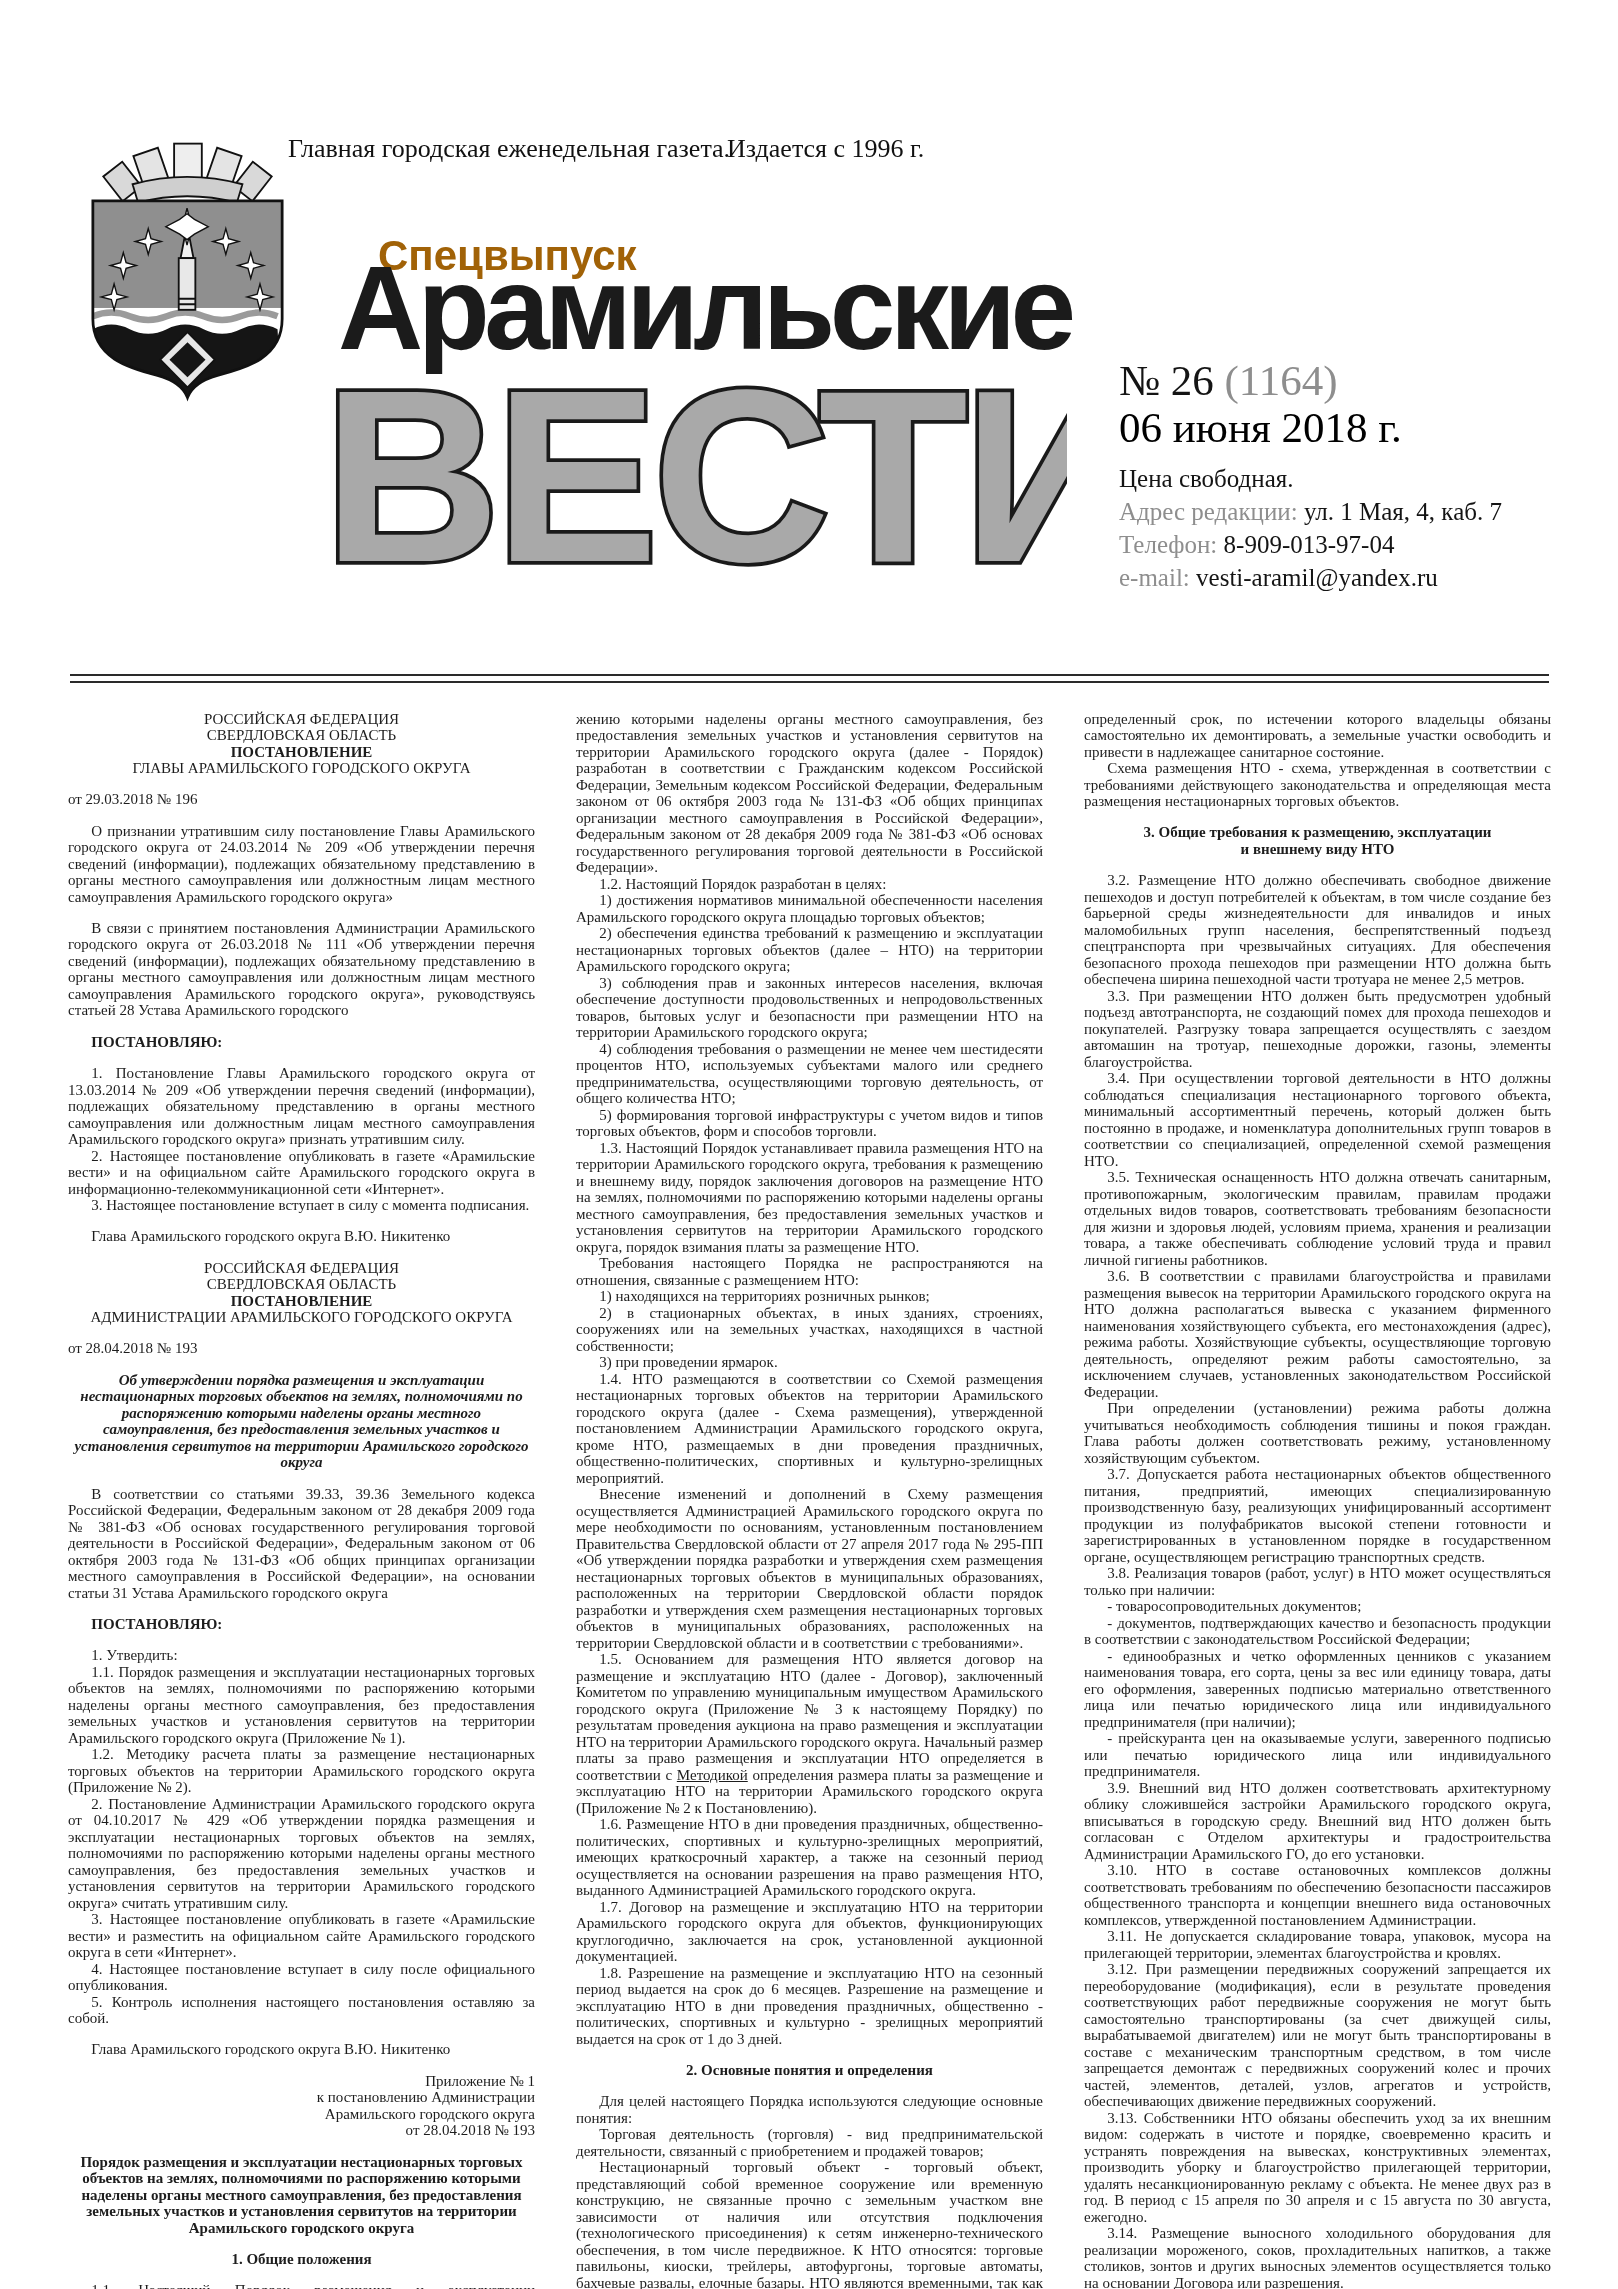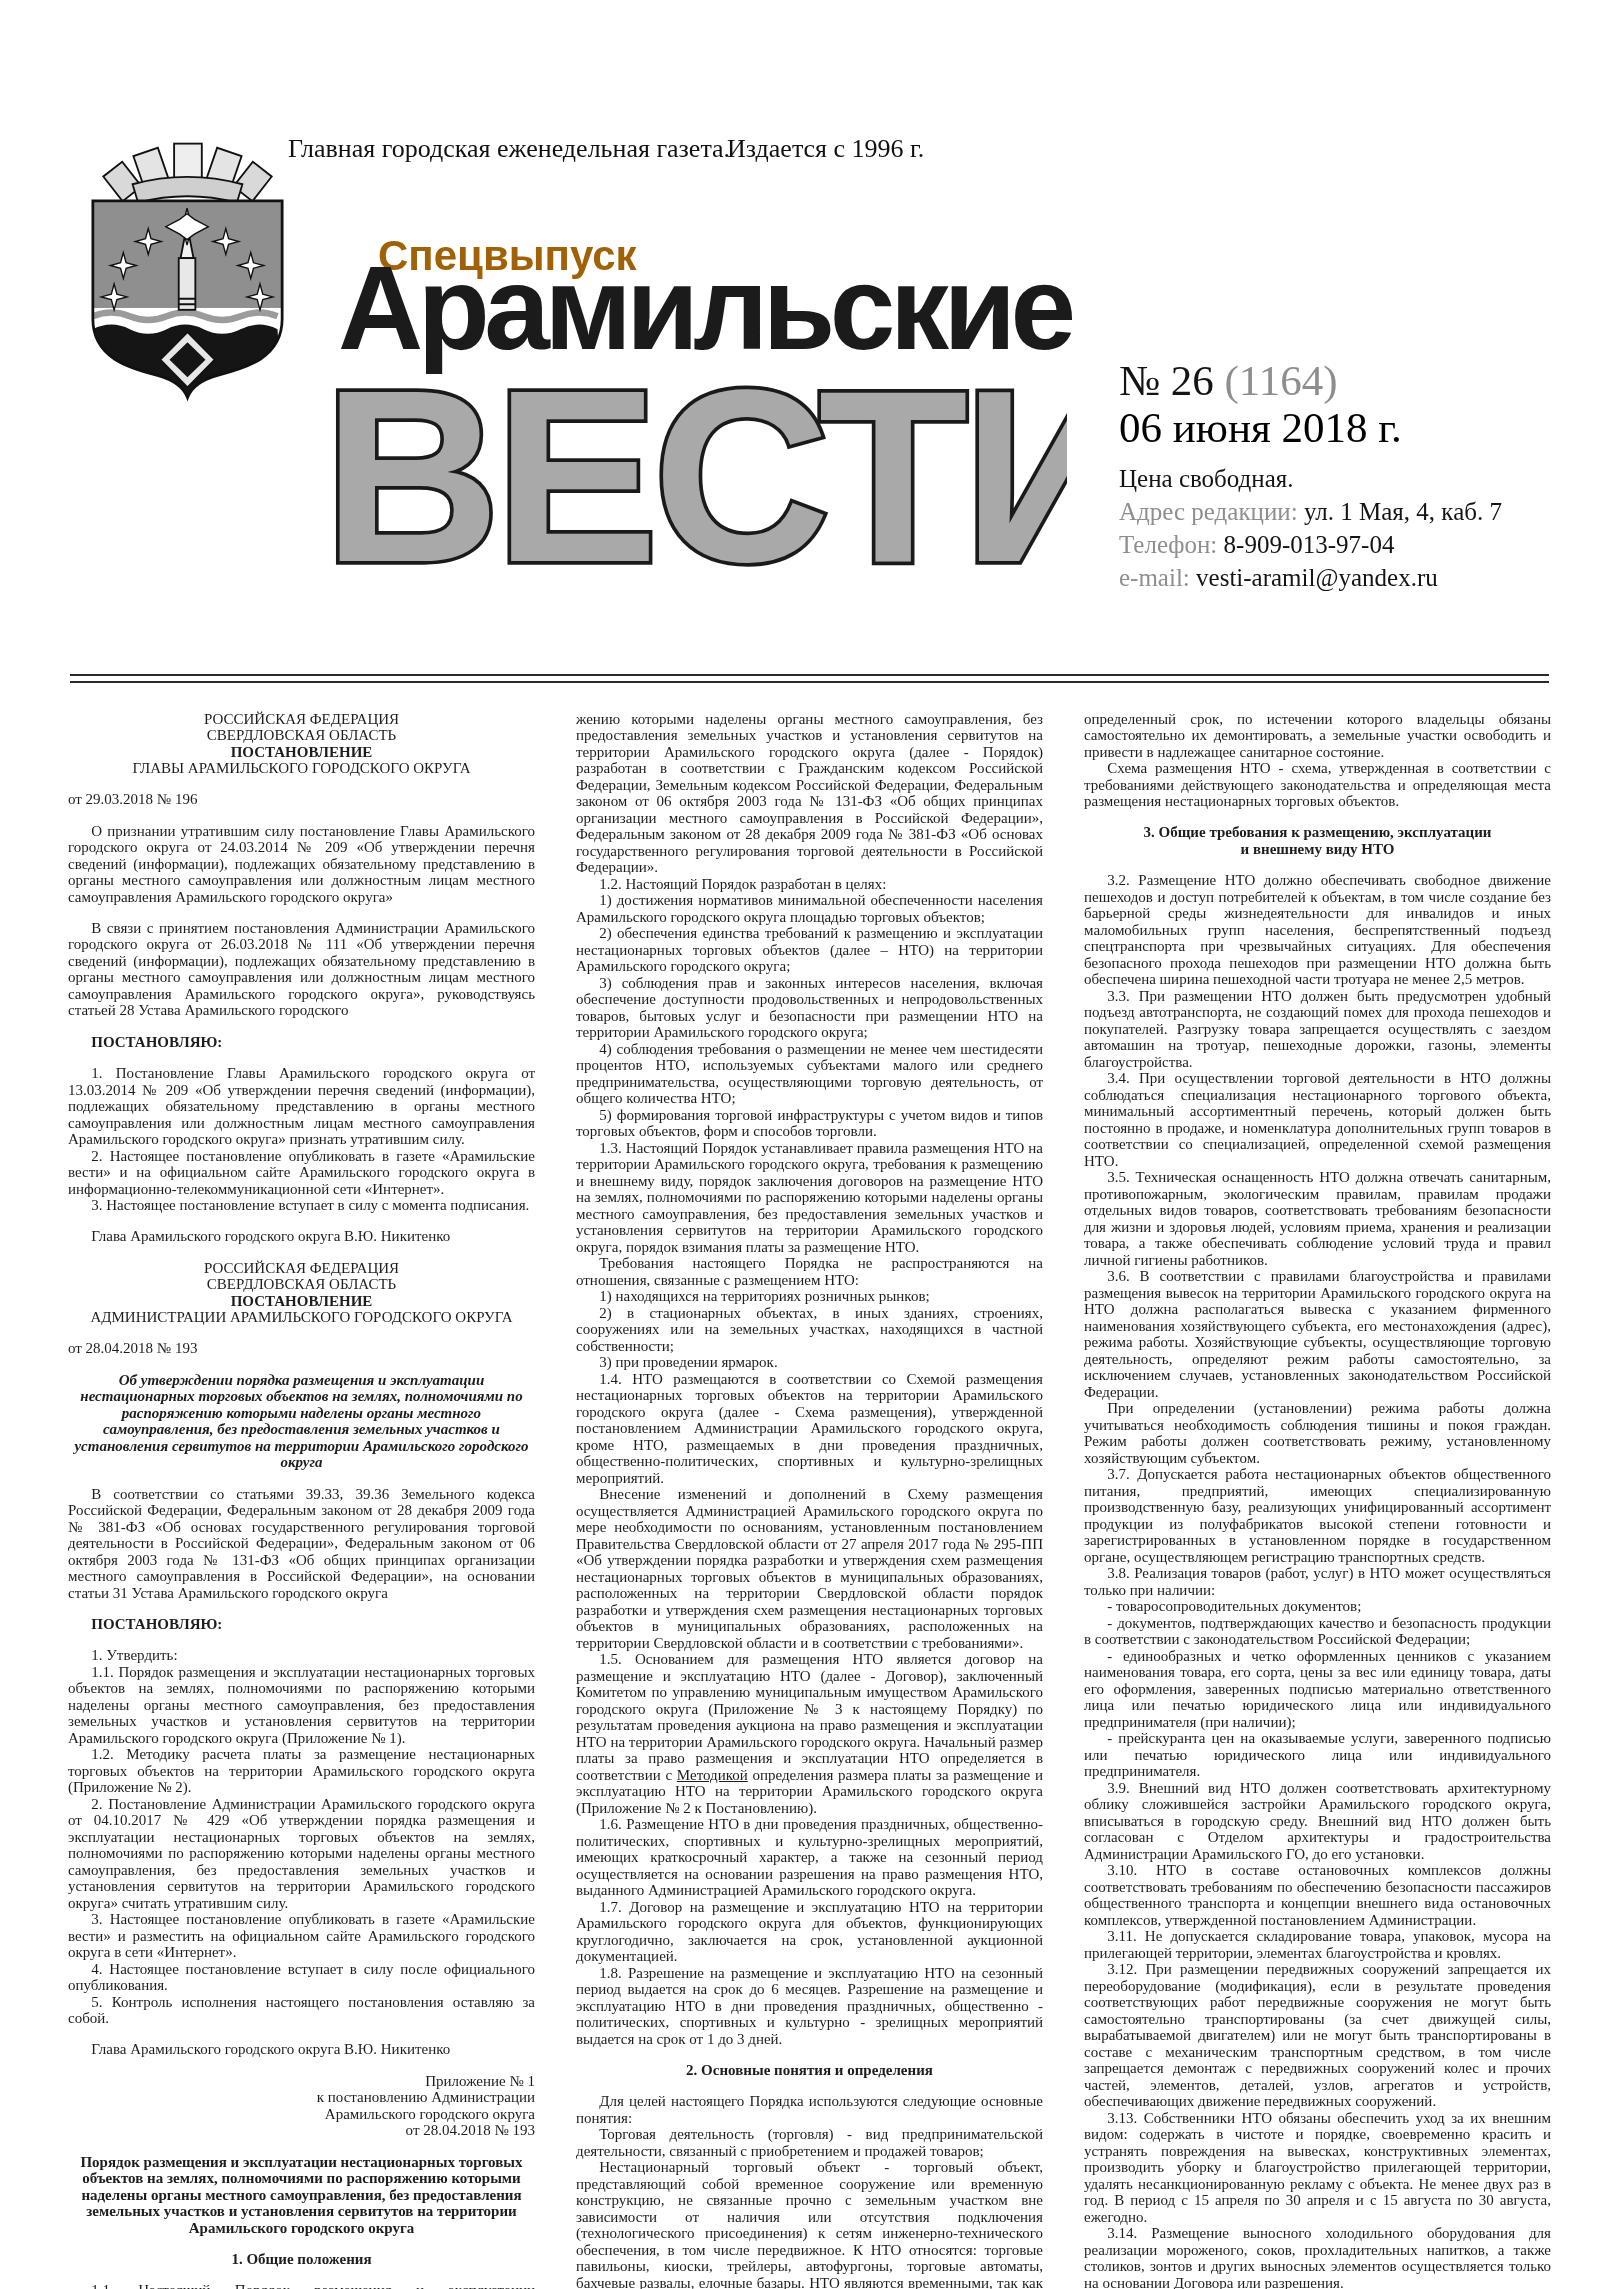--- a/index.html
+++ b/index.html
@@ -189,21 +189,21 @@
   <div class="col">
       <p class="blk p0">определенный срок, по истечении которого владельцы обязаны самостоятельно их демонтировать, а земельные участки освободить и привести в надлежащее санитарное состояние.</p>
       <p class="blk p">Схема размещения НТО - схема, утвержденная в соответствии с требованиями действующего законодательства и определяющая места размещения нестационарных торговых объектов.</p>
       <p class="blk c b mtb pre">3. Общие требования к размещению, эксплуатации
 и внешнему виду НТО</p>
       <p class="blk p">3.2. Размещение НТО должно обеспечивать свободное движение пешеходов и доступ потребителей к объектам, в том числе создание без барьерной среды жизнедеятельности для инвалидов и иных маломобильных групп населения, беспрепятственный подъезд спецтранспорта при чрезвычайных ситуациях. Для обеспечения безопасного прохода пешеходов при размещении НТО должна быть обеспечена ширина пешеходной части тротуара не менее 2,5 метров.</p>
       <p class="blk p">3.3. При размещении НТО должен быть предусмотрен удобный подъезд автотранспорта, не создающий помех для прохода пешеходов и покупателей. Разгрузку товара запрещается осуществлять с заездом автомашин на тротуар, пешеходные дорожки, газоны, элементы благоустройства.</p>
       <p class="blk p">3.4. При осуществлении торговой деятельности в НТО должны соблюдаться специализация нестационарного торгового объекта, минимальный ассортиментный перечень, который должен быть постоянно в продаже, и номенклатура дополнительных групп товаров в соответствии со специализацией, определенной схемой размещения НТО.</p>
       <p class="blk p">3.5. Техническая оснащенность НТО должна отвечать санитарным, противопожарным, экологическим правилам, правилам продажи отдельных видов товаров, соответствовать требованиям безопасности для жизни и здоровья людей, условиям приема, хранения и реализации товара, а также обеспечивать соблюдение условий труда и правил личной гигиены работников.</p>
       <p class="blk p">3.6. В соответствии с правилами благоустройства и правилами размещения вывесок на территории Арамильского городского округа на НТО должна располагаться вывеска с указанием фирменного наименования хозяйствующего субъекта, его местонахождения (адрес), режима работы. Хозяйствующие субъекты, осуществляющие торговую деятельность, определяют режим работы самостоятельно, за исключением случаев, установленных законодательством Российской Федерации.</p>
-      <p class="blk p">При определении (установлении) режима работы должна учитываться необходимость соблюдения тишины и покоя граждан. Режим работы должен соответствовать режиму, установленному хозяйствующим субъектом.</p>
+      <p class="blk p">При определении (установлении) режима работы должна учитываться необходимость соблюдения тишины и покоя граждан. Глава работы должен соответствовать режиму, установленному хозяйствующим субъектом.</p>
       <p class="blk p">3.7. Допускается работа нестационарных объектов общественного питания, предприятий, имеющих специализированную производственную базу, реализующих унифицированный ассортимент продукции из полуфабрикатов высокой степени готовности и зарегистрированных в установленном порядке в государственном органе, осуществляющем регистрацию транспортных средств.</p>
       <p class="blk p">3.8. Реализация товаров (работ, услуг) в НТО может осуществляться только при наличии:</p>
       <p class="blk p">- товаросопроводительных документов;</p>
       <p class="blk p">- документов, подтверждающих качество и безопасность продукции в соответствии с законодательством Российской Федерации;</p>
       <p class="blk p">- единообразных и четко оформленных ценников с указанием наименования товара, его сорта, цены за вес или единицу товара, даты его оформления, заверенных подписью материально ответственного лица или печатью юридического лица или индивидуального предпринимателя (при наличии);</p>
       <p class="blk p">- прейскуранта цен на оказываемые услуги, заверенного подписью или печатью юридического лица или индивидуального предпринимателя.</p>
       <p class="blk p">3.9. Внешний вид НТО должен соответствовать архитектурному облику сложившейся застройки Арамильского городского округа, вписываться в городскую среду. Внешний вид НТО должен быть согласован с Отделом архитектуры и градостроительства Администрации Арамильского ГО, до его установки.</p>
       <p class="blk p">3.10. НТО в составе остановочных комплексов должны соответствовать требованиям по обеспечению безопасности пассажиров общественного транспорта и концепции внешнего вида остановочных комплексов, утвержденной постановлением Администрации.</p>
       <p class="blk p">3.11. Не допускается складирование товара, упаковок, мусора на прилегающей территории, элементах благоустройства и кровлях.</p>
       <p class="blk p">3.12. При размещении передвижных сооружений запрещается их переоборудование (модификация), если в результате проведения соответствующих работ передвижные сооружения не могут быть самостоятельно транспортированы (за счет движущей силы, вырабатываемой двигателем) или не могут быть транспортированы в составе с механическим транспортным средством, в том числе запрещается демонтаж с передвижных сооружений колес и прочих частей, элементов, деталей, узлов, агрегатов и устройств, обеспечивающих движение передвижных сооружений.</p>

